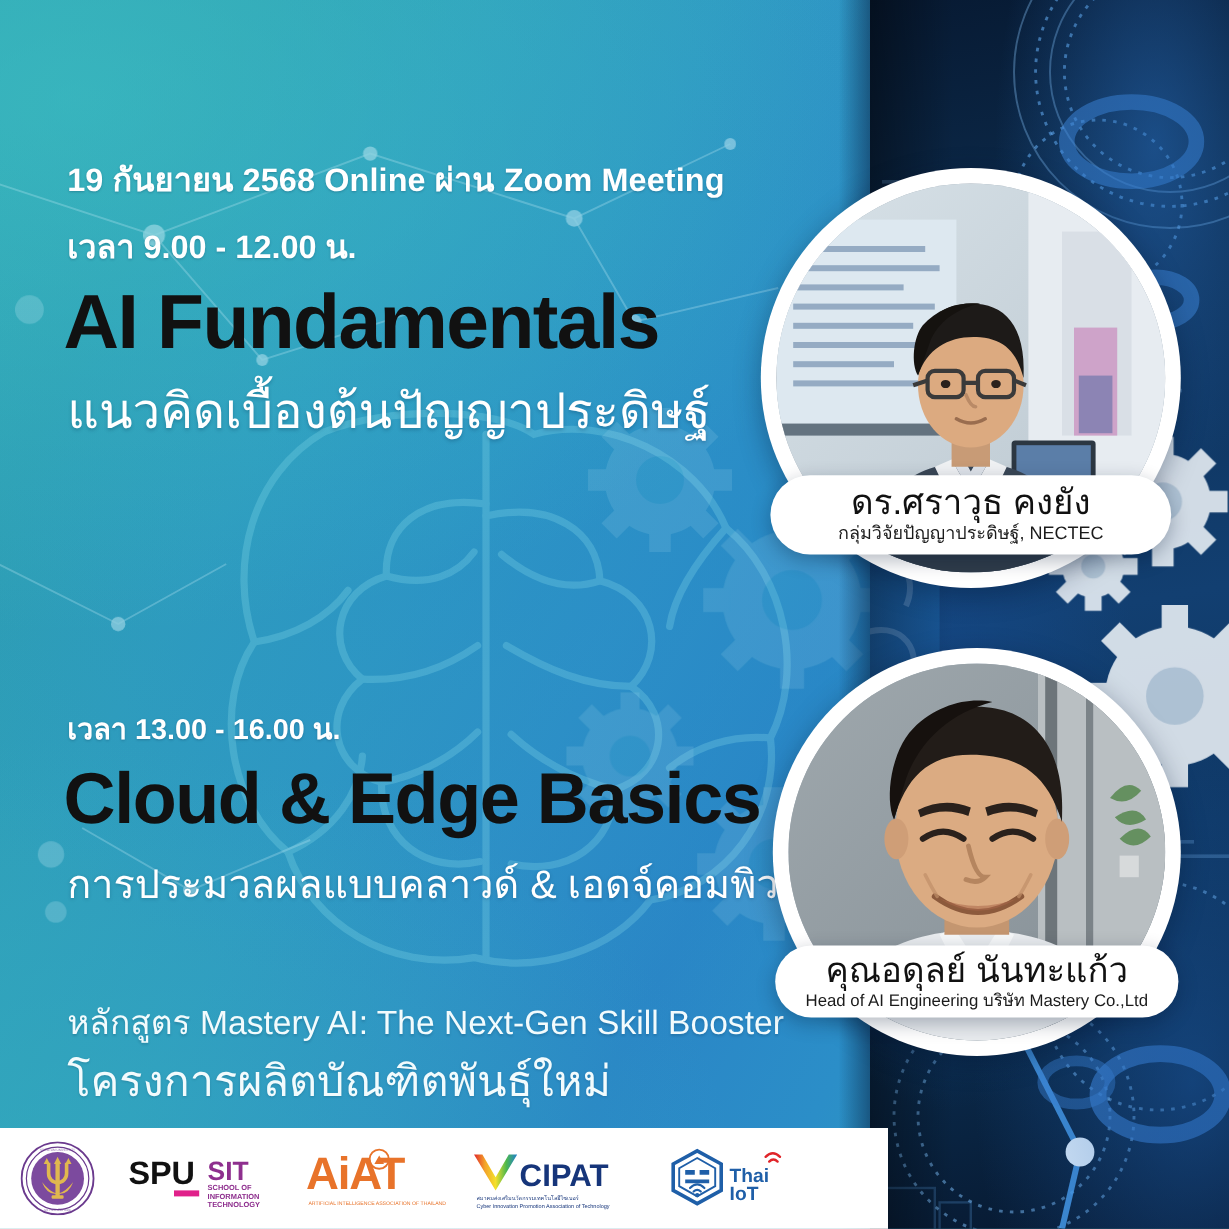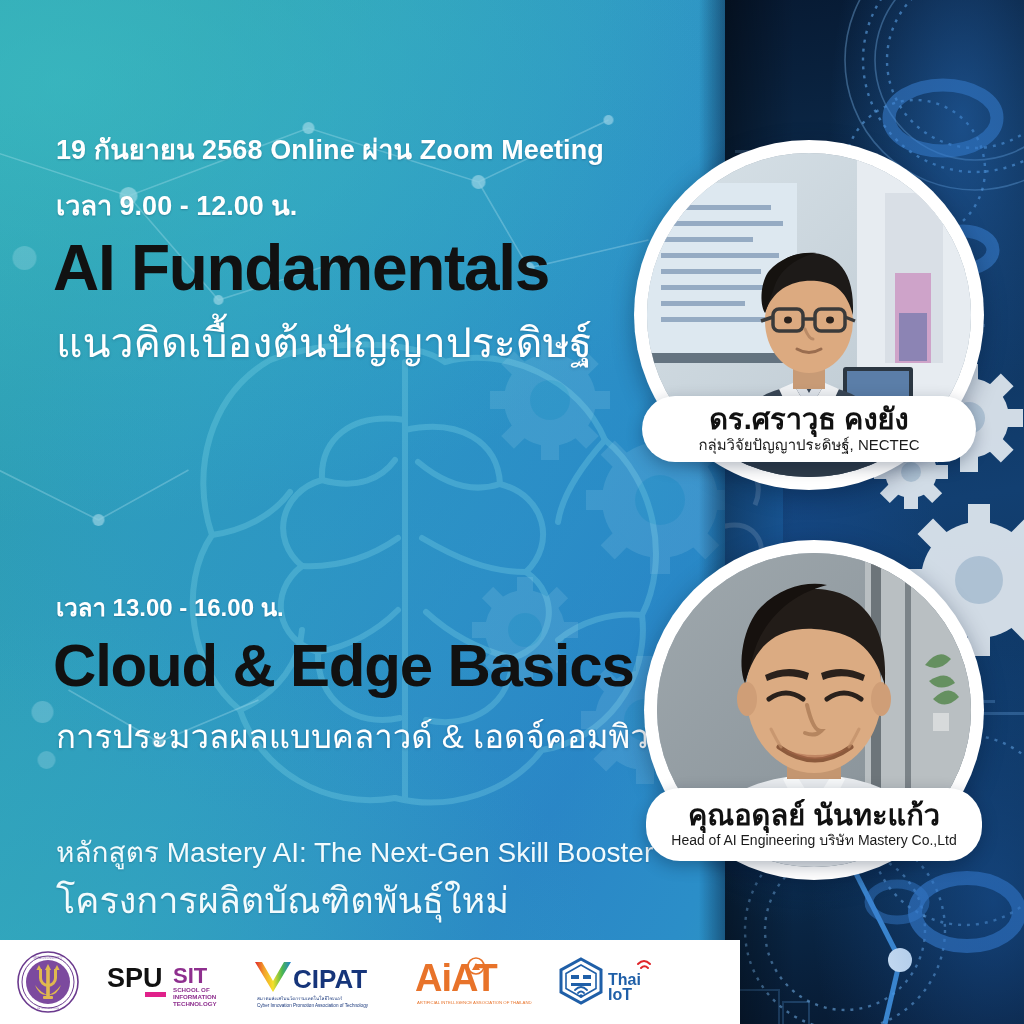--- a/index.html
+++ b/index.html
@@ -134,21 +134,21 @@
   }
   .sp-photo .ph{position:absolute;inset:0;}
   .sp-photo svg{width:100%;height:100%;display:block;}
 
   .sp-plate{
     position:absolute;background:#ffffff;border-radius:34px;
     box-shadow:0 5px 16px rgba(0,20,45,.30);
     display:flex;flex-direction:column;align-items:center;justify-content:center;
     padding:6px 18px 8px;box-sizing:border-box;
   }
-  .sp-name{color:#111;font-weight:bold;white-space:nowrap;line-height:1.12;}
+  .sp-name{color:#111;font-weight:normal;white-space:nowrap;line-height:1.12;}
   .sp-role{color:#1b1b1b;font-weight:400;white-space:nowrap;line-height:1.15;}
 
   
   .logobar{
     position:absolute;left:0;bottom:0;width:740px;height:84px;background:#ffffff;
     display:flex;align-items:center;gap:0px;
   }
   .logo{display:flex;align-items:center;justify-content:center;height:100%;}
   .logo svg{display:block;}
   .l-seal{width:96px;}
@@ -599,21 +599,21 @@
           <path d="M122 194 q36 26 72 0" stroke="#8c5a3c" stroke-width="5" fill="none" stroke-linecap="round"></path>
           <path d="M126 196 q32 20 64 0 q-32 12 -64 0 z" fill="#a9674a" opacity=".55"></path>
 
           <g stroke="#c08f68" stroke-width="3" fill="none" opacity=".7" stroke-linecap="round">
             <path d="M114 176 q6 12 10 18"></path>
               <path d="M202 176 q-6 12 -10 18"></path>
           </g>
         </svg>
       </div>
     </div>
-    <div class="sp-plate" style="left:2px;top:248px;width:336px;height:73px;">
+    <div class="sp-plate" style="left:2px;top:248px;width:336px;height:60px;">
       <div class="sp-name" style="font-size:29px;">คุณอดุลย์ นันทะแก้ว</div>
       <div class="sp-role" style="font-size:14px;">Head of AI Engineering บริษัท Mastery Co.,Ltd</div>
     </div>
   </div>
 
   <div class="logobar">
 
     <div class="logo l-seal">
       <svg width="62" height="62" viewBox="0 0 62 62" xmlns="http://www.w3.org/2000/svg">
         <circle cx="31" cy="31" r="30" fill="#fff" stroke="#6b3a8e" stroke-width="1.6"></circle>
@@ -639,20 +639,31 @@
     <div class="logo l-spu">
       <svg width="132" height="50" viewBox="0 0 132 50" xmlns="http://www.w3.org/2000/svg">
         <text x="2" y="30" font-family="'Liberation Sans',sans-serif" font-size="27" font-weight="bold" fill="#111">SPU</text>
         <rect x="40" y="35" width="21" height="5" fill="#e0218a"></rect>
         <text x="68" y="26" font-family="'Liberation Sans',sans-serif" font-size="22" font-weight="bold" fill="#8e2f8e">SIT</text>
         <g font-family="'Liberation Sans',sans-serif" font-size="6.2" font-weight="bold" fill="#8e2f8e">
           <text x="68" y="35">SCHOOL OF</text>
           <text x="68" y="42">INFORMATION</text>
           <text x="68" y="49">TECHNOLOGY</text>
         </g>
+      </svg>
+    </div>
+
+    <div class="logo l-aiat">
+      <svg width="126" height="54" viewBox="0 0 126 54" xmlns="http://www.w3.org/2000/svg">
+        <text x="2" y="36" font-family="'Liberation Sans',sans-serif" font-size="38" font-weight="bold" fill="#e8732a" letter-spacing="-1">AiAT</text>
+        <g fill="none" stroke="#e8732a" stroke-width="1.6">
+          <circle cx="63" cy="11" r="8"></circle>
+        </g>
+        <path d="M59 15 l4 -7 l4 7 z" fill="#e8732a"></path>
+        <text x="4" y="49" font-family="'Liberation Sans',sans-serif" font-size="4.3" fill="#e8732a">ARTIFICIAL INTELLIGENCE ASSOCIATION OF THAILAND</text>
       </svg>
     </div>
 
     <div class="logo l-cipat">
       <svg width="150" height="56" viewBox="0 0 150 56" xmlns="http://www.w3.org/2000/svg">
         <defs>
           <linearGradient id="rb" x1="0" y1="0" x2="1" y2="0">
             <stop offset="0" stop-color="#e0252a"></stop>
               <stop offset=".25" stop-color="#f3a22a"></stop>
             <stop offset=".5" stop-color="#f4e02a"></stop>
@@ -661,31 +672,20 @@
           </linearGradient>
         </defs>
         <path d="M4 8 L22 38 L40 8 L33 8 L22 27 L11 8 Z" fill="url(#rb)"></path>
         <path d="M12 6 L22 22 L32 6 L27 6 L22 14 L17 6 Z" fill="#f4e02a" opacity=".0"></path>
         <text x="42" y="34" font-family="'Liberation Sans',sans-serif" font-size="26" font-weight="bold" fill="#16357a">CIPAT</text>
         <text x="6" y="46" font-family="'Liberation Sans',sans-serif" font-size="4.6" fill="#16357a">สมาคมส่งเสริมนวัตกรรมเทคโนโลยีไซเบอร์</text>
         <text x="6" y="53" font-family="'Liberation Sans',sans-serif" font-size="4.6" fill="#16357a">Cyber Innovation Promotion Association of Technology</text>
       </svg>
     </div>
 
-    <div class="logo l-aiat">
-      <svg width="126" height="54" viewBox="0 0 126 54" xmlns="http://www.w3.org/2000/svg">
-        <text x="2" y="36" font-family="'Liberation Sans',sans-serif" font-size="38" font-weight="bold" fill="#e8732a" letter-spacing="-1">AiAT</text>
-        <g fill="none" stroke="#e8732a" stroke-width="1.6">
-          <circle cx="63" cy="11" r="8"></circle>
-        </g>
-        <path d="M59 15 l4 -7 l4 7 z" fill="#e8732a"></path>
-        <text x="4" y="49" font-family="'Liberation Sans',sans-serif" font-size="4.3" fill="#e8732a">ARTIFICIAL INTELLIGENCE ASSOCIATION OF THAILAND</text>
-      </svg>
-    </div>
-
     <div class="logo l-thaiot">
       <svg width="110" height="54" viewBox="0 0 110 54" xmlns="http://www.w3.org/2000/svg">
         <g transform="translate(3,4)">
           <path d="M22 0 L42 11 L42 33 L22 44 L2 33 L2 11 Z" fill="none" stroke="#1f5fa8" stroke-width="3"></path>
           <path d="M22 6 L37 14.5 L37 29.5 L22 38 L7 29.5 L7 14.5 Z" fill="none" stroke="#1f5fa8" stroke-width="1.6"></path>
           <g fill="#1f5fa8">
             <path d="M12 16 h8 v4 h-8 z"></path>
               <path d="M24 16 h8 v4 h-8 z"></path>
             <path d="M12 24 h20 v3 h-20 z"></path>
           </g>

